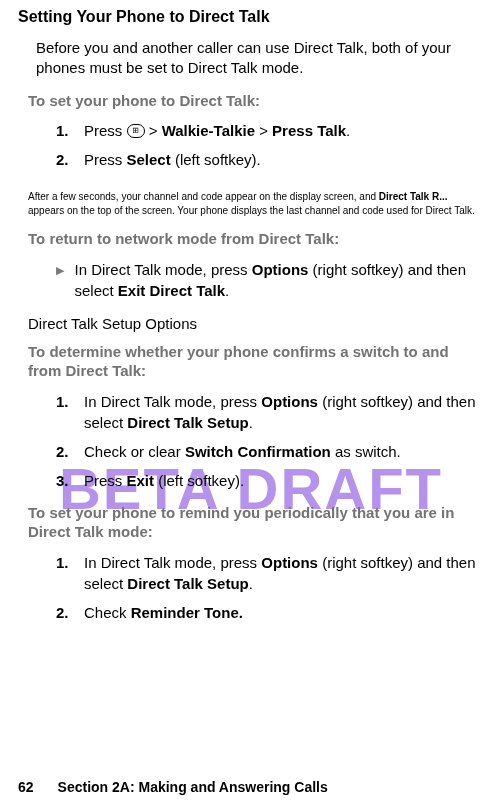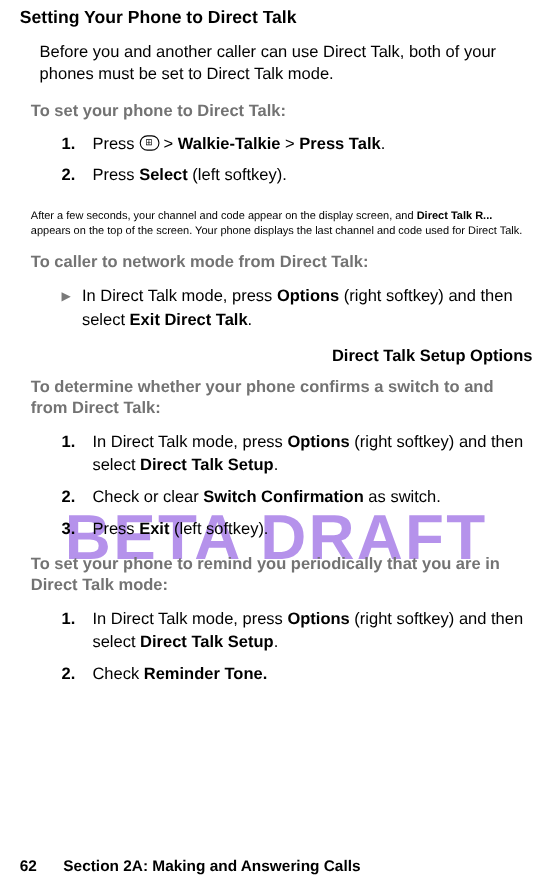--- a/index.html
+++ b/index.html
@@ -90,25 +90,24 @@
     }
     .bullet-marker {
       color: #7a7a7a;
       margin-right: 10px;
       flex-shrink: 0;
       font-size: 11px;
       margin-top: 4px;
     }
     .sub-heading {
       font-size: 15px;
-      font-weight: bold;
+      font-weight: normal;
       margin-left: 10px;
       margin-bottom: 10px;
       margin-top: 14px;
-      text-align: right;
     }
     .icon-key {
       display: inline-block;
       border: 1px solid #000;
       border-radius: 7px;
       width: 18px;
       height: 14px;
       font-size: 8px;
       text-align: center;
       line-height: 12px;
@@ -152,21 +151,21 @@
     <span class="ol-num">2.</span>
     <span class="ol-text">
       <span>Press </span><span class="bold">Select</span><span> (left softkey).</span>
     </span>
   </div>
 
   <div class="body-para">
     <span>After a few seconds, your channel and code appear on the display screen, and </span><span class="bold">Direct Talk R...</span><span> appears on the top of the screen. Your phone displays the last channel and code used for Direct Talk.</span>
   </div>
 
-  <div class="procedure-heading">To caller to network mode from Direct Talk:</div>
+  <div class="procedure-heading">To return to network mode from Direct Talk:</div>
 
   <div class="bullet-step">
     <span class="bullet-marker">▶</span>
     <span class="ol-text">
       <span>In Direct Talk mode, press </span><span class="bold">Options</span><span> (right softkey) and then select </span><span class="bold">Exit Direct Talk</span><span>.</span>
     </span>
   </div>
 
 
   <div class="sub-heading">Direct Talk Setup Options</div>

